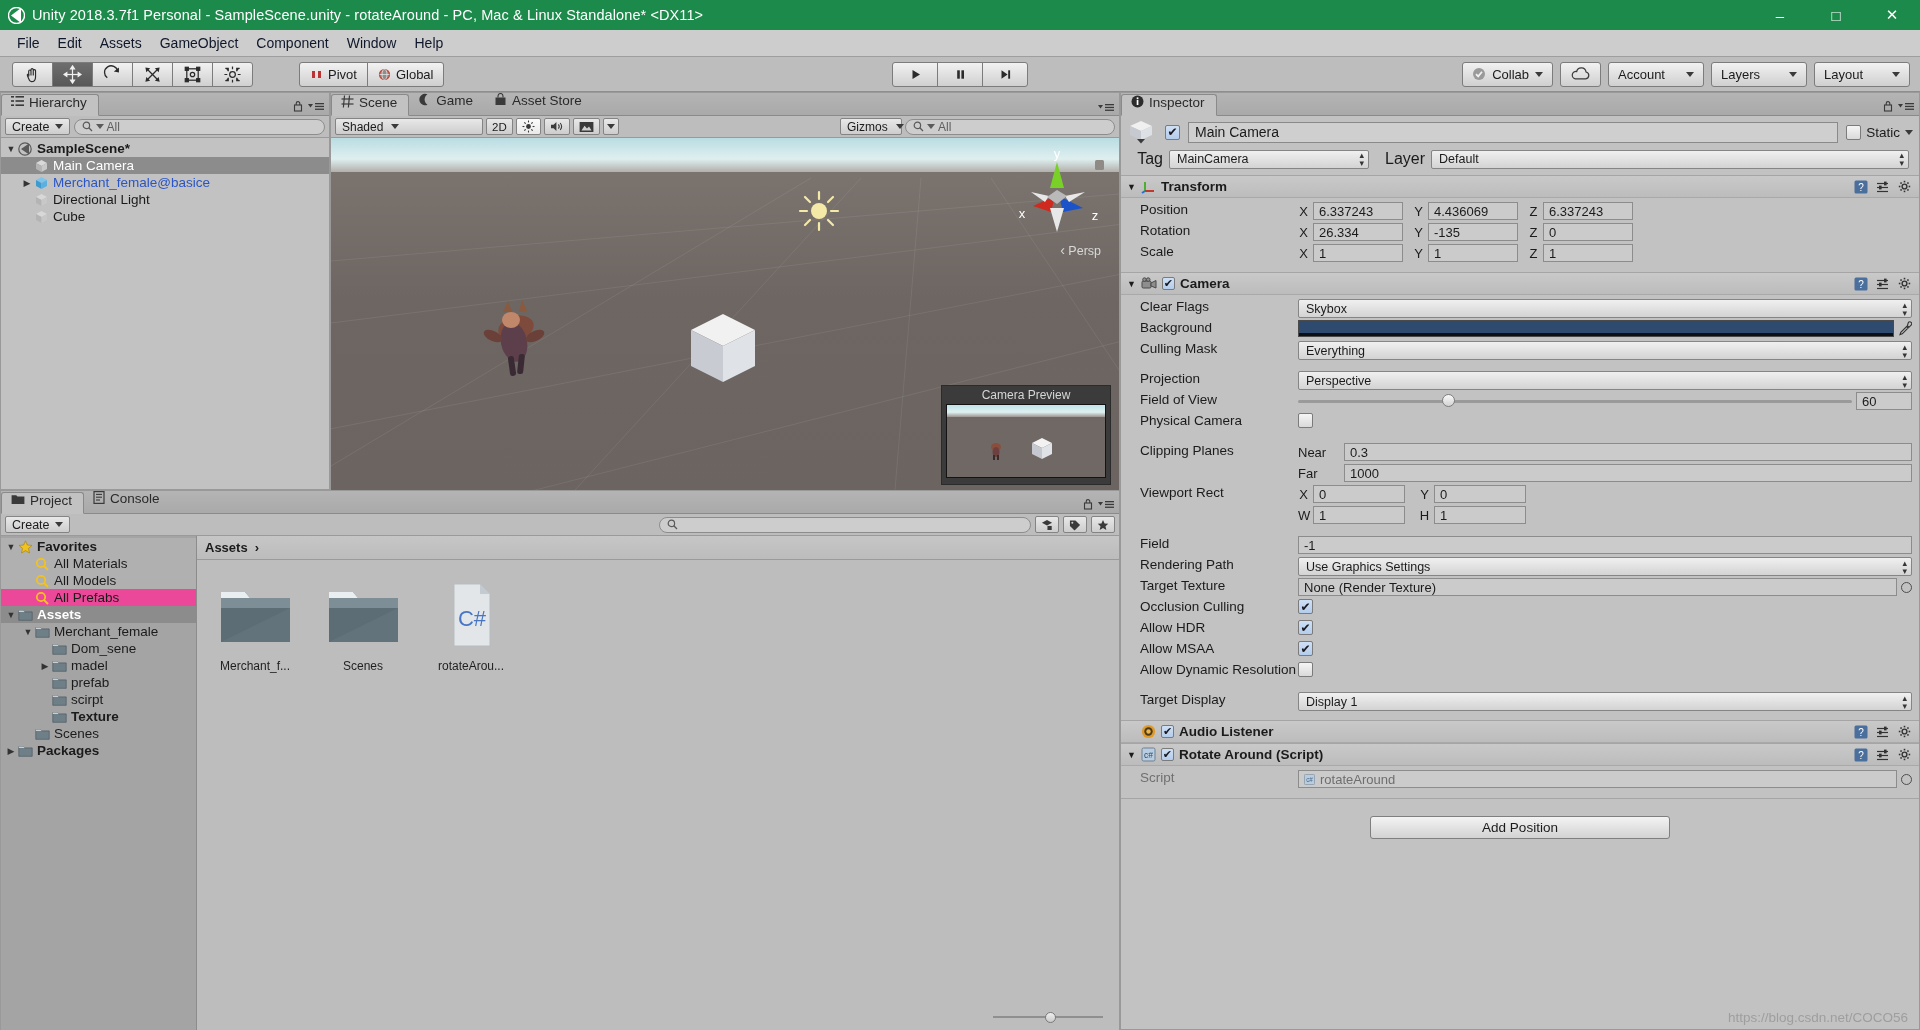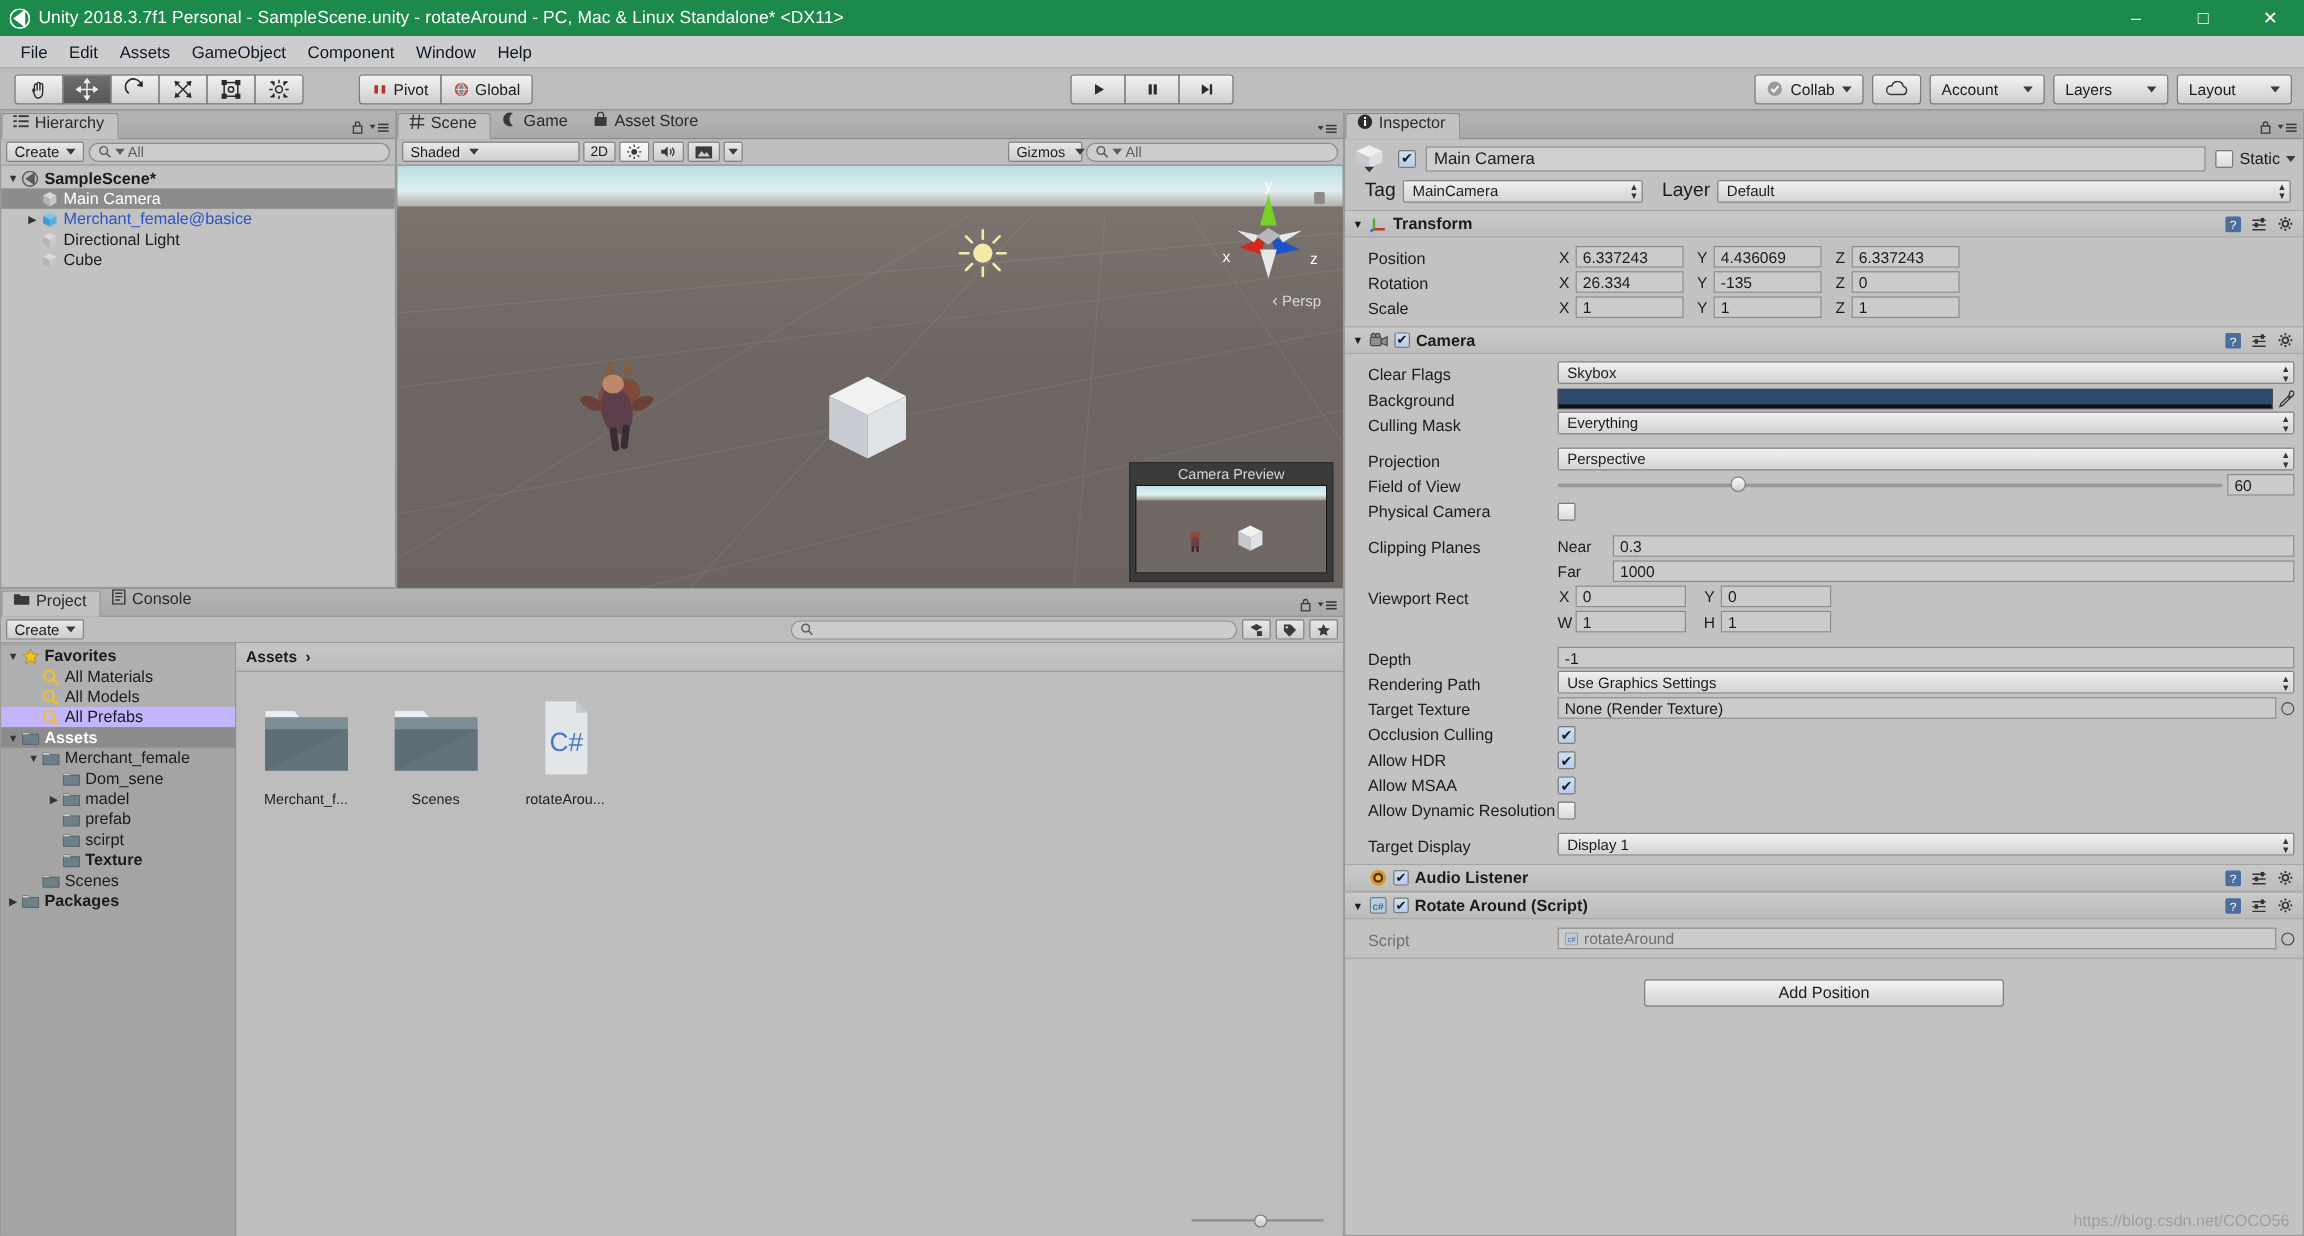--- a/index.html
+++ b/index.html
@@ -201,21 +201,21 @@
     background:#c2c2c2; margin-top:-1px;
   }
   .comp-head {
     height:22px; display:flex; align-items:center; gap:5px; padding-left:6px;
     background:linear-gradient(#c9c9c9,#bcbcbc); position:relative;
     border-bottom:1px solid #a9a9a9;
   }
   .comp-title { font-weight:bold; font-size:13.5px; }
   .comp-icons { position:absolute; right:7px; display:flex; gap:8px; align-items:center; }
   .comp-body { padding:4px 7px 7px 7px; }
-  .frow { display:flex; align-items:flex-end; height:21px; }
+  .frow { display:flex; align-items:flex-start; height:21px; }
   .flabel { width:170px; font-size:13.5px; padding-left:12px; }
   .fval { flex:1; display:flex; align-items:center; gap:4px; }
   .numfield {
     height:18px; border:1px solid #8c8c8c; background:#cbcbcb;
     display:flex; align-items:center; padding:0 5px; font-size:13px;
   }
   .axis { font-size:13px; width:11px; text-align:center; }
   .colorfield { height:17px; border:1px solid #4a4a4a; background:#2f4a6f; position:relative; }
   .colorfield:after { content:""; position:absolute; left:0; bottom:0; width:100%; height:3px; background:#0b0f16; }
   .slider-track { height:3px; background:#9a9a9a; border-radius:2px; flex:1; position:relative; }
@@ -747,21 +747,21 @@
             <div class="trow" style="padding-left: 21px; background: rgb(176, 176, 176);">
               <span class="tri empty">▶</span>
               <span class="ticon">
                 <svg width="15" height="14" viewBox="0 0 15 14">
                   <circle cx="6" cy="6" r="4.2" fill="none" stroke="#f2c21e" stroke-width="1.8"></circle>
                   <line x1="9" y1="9" x2="13" y2="13" stroke="#f2c21e" stroke-width="2"></line>
                 </svg>
               </span>
               <span>All Models</span>
             </div>
-            <div class="trow" style="padding-left: 21px; background: #c4b5fd;">
+            <div class="trow" style="padding-left: 21px; background: #ec4899;">
               <span class="tri empty">▶</span>
               <span class="ticon">
                 <svg width="15" height="14" viewBox="0 0 15 14">
                   <circle cx="6" cy="6" r="4.2" fill="none" stroke="#f2c21e" stroke-width="1.8"></circle>
                   <line x1="9" y1="9" x2="13" y2="13" stroke="#f2c21e" stroke-width="2"></line>
                 </svg>
               </span>
               <span>All Prefabs</span>
             </div>
             <div class="trow sel" style="padding-left: 4px; background: rgb(140, 140, 140); color: rgb(255, 255, 255);">
@@ -1197,21 +1197,21 @@
             <span class="axis" style="margin-left:10px">H</span>
             <span class="numfield" style="width:92px">
                 <span>1</span>
               </span>
           </span>
         </div>
 
         <div style="height:9px"></div>
 
         <div class="frow">
-          <span class="flabel">Depth</span>
+          <span class="flabel">Field</span>
           <span class="fval">
               <span class="numfield" style="flex:1">
             <span>-1</span>
           </span>
             </span>
         </div>
 
         <div class="frow">
           <span class="flabel">Rendering Path</span>
           <span class="fval">

